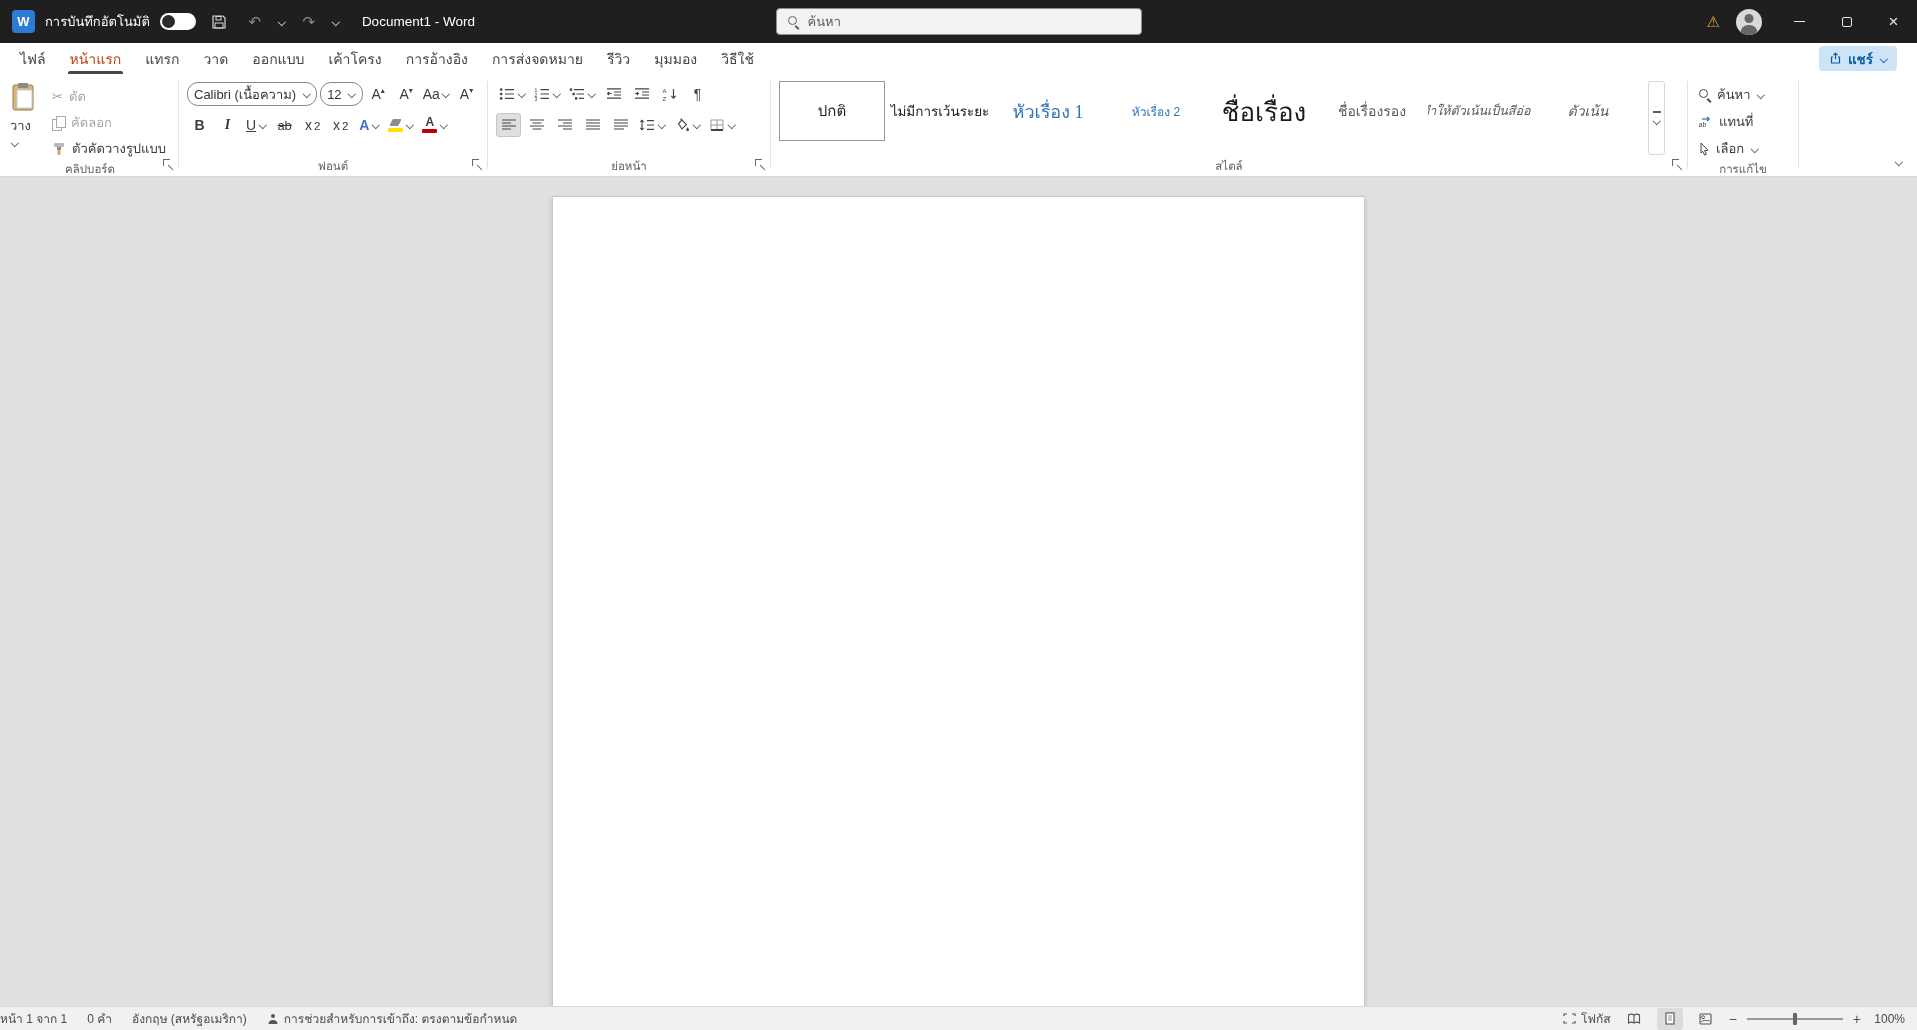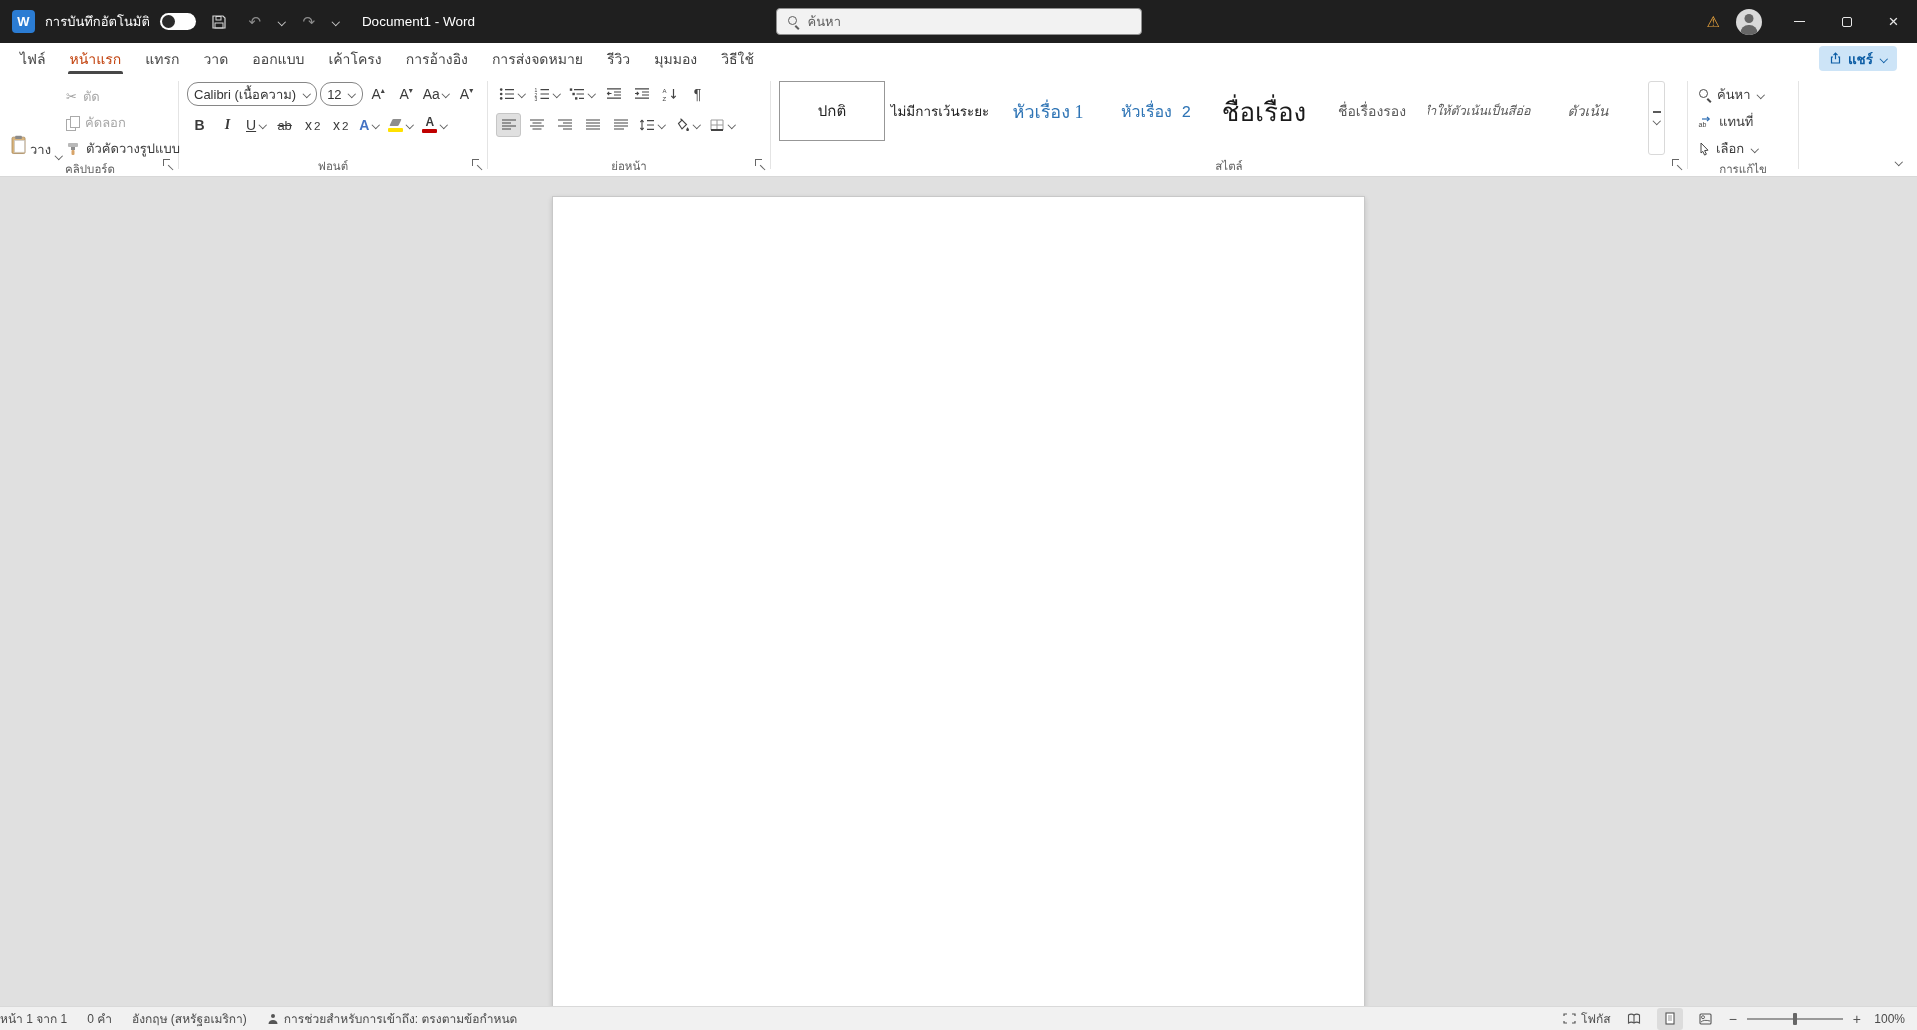--- a/index.html
+++ b/index.html
@@ -50,21 +50,21 @@
   .vsep{width:1px;background:#e4e4e4;margin:7px 2px}
   .rgroup{display:flex;flex-direction:column;padding:6px 6px 0;position:relative}
   .rgroup-body{flex:1;display:flex}
   .rgroup-label{height:21px;display:flex;align-items:center;justify-content:center;font-size:11.5px;color:#616161;white-space:nowrap}
   .launcher{position:absolute;right:2px;bottom:6px;width:11px;height:11px}
   .launcher::before{content:"";position:absolute;left:0;top:0;width:6px;height:6px;border-left:1.2px solid #666;border-top:1.2px solid #666}
   .launcher::after{content:"";position:absolute;right:0;bottom:2px;width:7px;height:1.3px;background:#666;transform:rotate(45deg)}
 
   
   .g-clip{width:172px}
-  .paste{display:flex;flex-direction:row;align-items:flex-end;width:52px;gap:3px;padding-top:2px}
+  .paste{display:flex;flex-direction:column;align-items:flex-start;width:52px;gap:3px;padding-top:2px}
   .paste-label{font-size:13px;color:#3b3b3b}
   .clip-col{display:flex;flex-direction:column;gap:3px;padding-top:5px}
   .small-btn{display:flex;align-items:center;gap:6px;font-size:13px;height:23px;padding:0 4px;color:#3b3b3b;border-radius:3px;white-space:nowrap}
   .small-btn.disabled{color:#a8a8a8}
   .scissors{font-size:13px;color:#a0a0a0}
   .copy-ic{width:13px;height:14px;position:relative}
   .copy-ic::before{content:"";position:absolute;left:0;top:3px;width:8px;height:10px;border:1.2px solid #aaa;background:#fff}
   .copy-ic::after{content:"";position:absolute;left:4px;top:0;width:8px;height:10px;border:1.2px solid #aaa;background:#fff}
 
   
@@ -97,21 +97,21 @@
 
   
   .g-styles{width:912px}
   .styles-body{display:flex;align-items:stretch;gap:2px;padding-top:1px}
   .style-item{width:106px;height:60px;display:flex;align-items:center;justify-content:center;border:1px solid transparent;border-radius:0;overflow:hidden;white-space:nowrap}
   .style-item.selected{border-color:#979797;background:#fff}
   .stp{display:block;text-align:center}
   .stp-normal{font-size:15px;color:#222}
   .stp-nospace{font-size:13.5px;color:#222}
   .stp-h1{font-size:18px;color:#2e74b5;font-family:"Liberation Serif","DejaVu Serif",serif}
-  .stp-h2{font-size:16px;color:#2e74b5;font-family:Liberation Mono, monospace}
+  .stp-h2{font-size:12px;color:#2e74b5;font-family:Liberation Sans, sans-serif}
   .stp-title{font-size:26px;color:#1a1a1a;font-family:Liberation Sans, sans-serif}
   .stp-subtitle{font-size:14px;color:#5a5a5a;font-family:"Liberation Serif","DejaVu Serif",serif}
   .stp-subtle{font-size:12.5px;color:#595959;font-style:italic}
   .stp-emph{font-size:14px;color:#595959;font-style:italic}
   .styles-strip{width:17px;margin-left:5px;border:1px solid #d9d9d9;border-radius:3px;display:flex;flex-direction:column;align-items:center;justify-content:center;gap:4px}
   .strip-line{width:8px;height:1.5px;background:#5a5a5a}
 
   
   .g-edit{width:106px}
   .edit-col{display:flex;flex-direction:column;gap:4px;padding-top:3px;width:100%}

